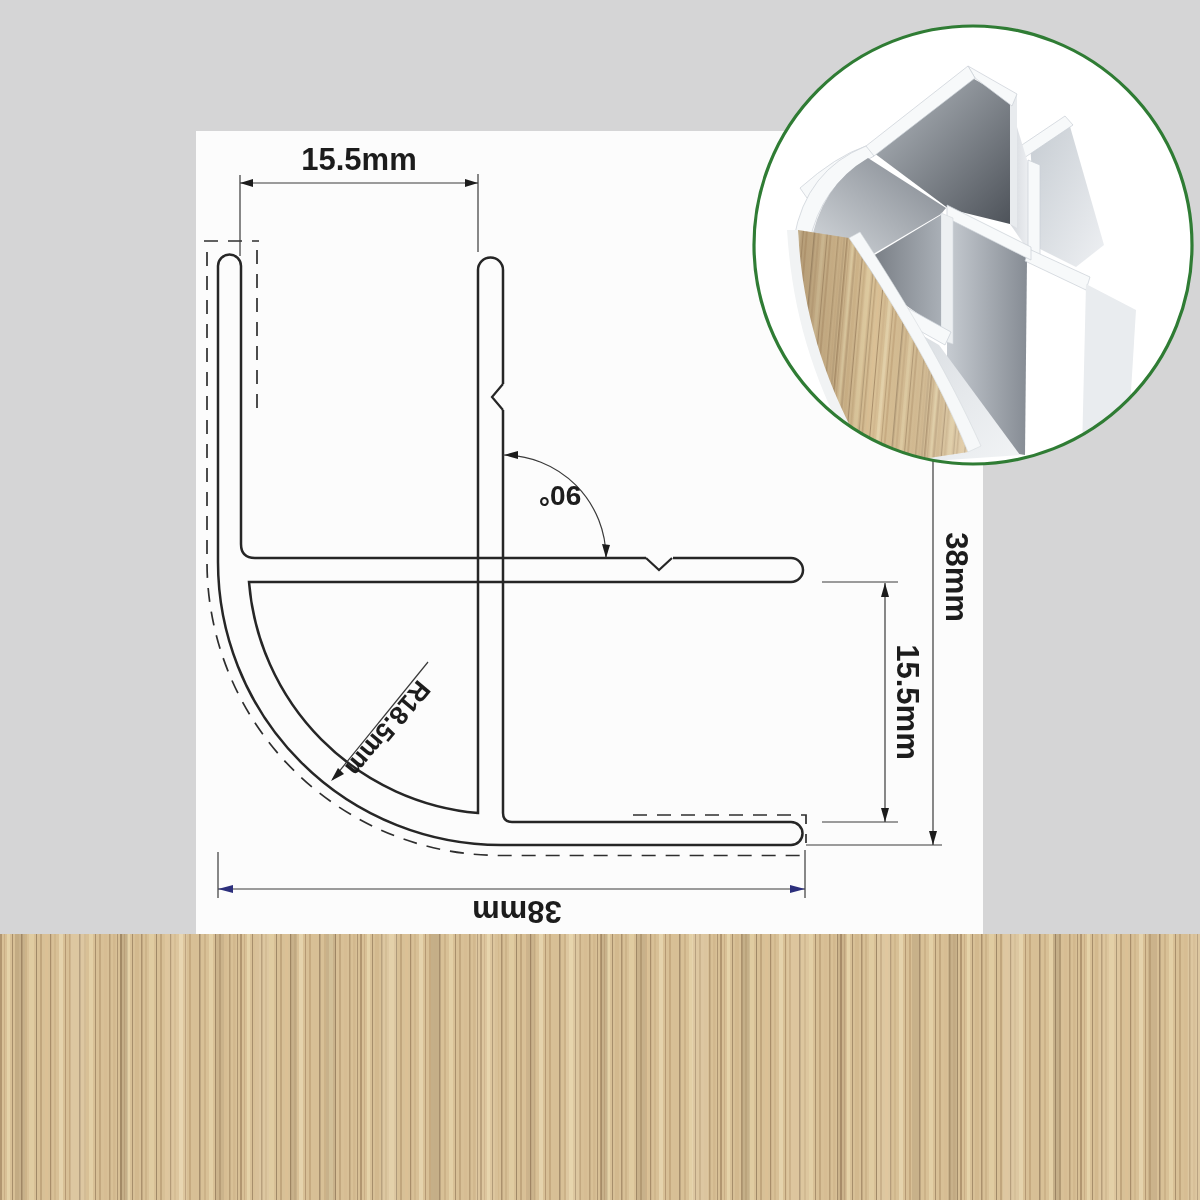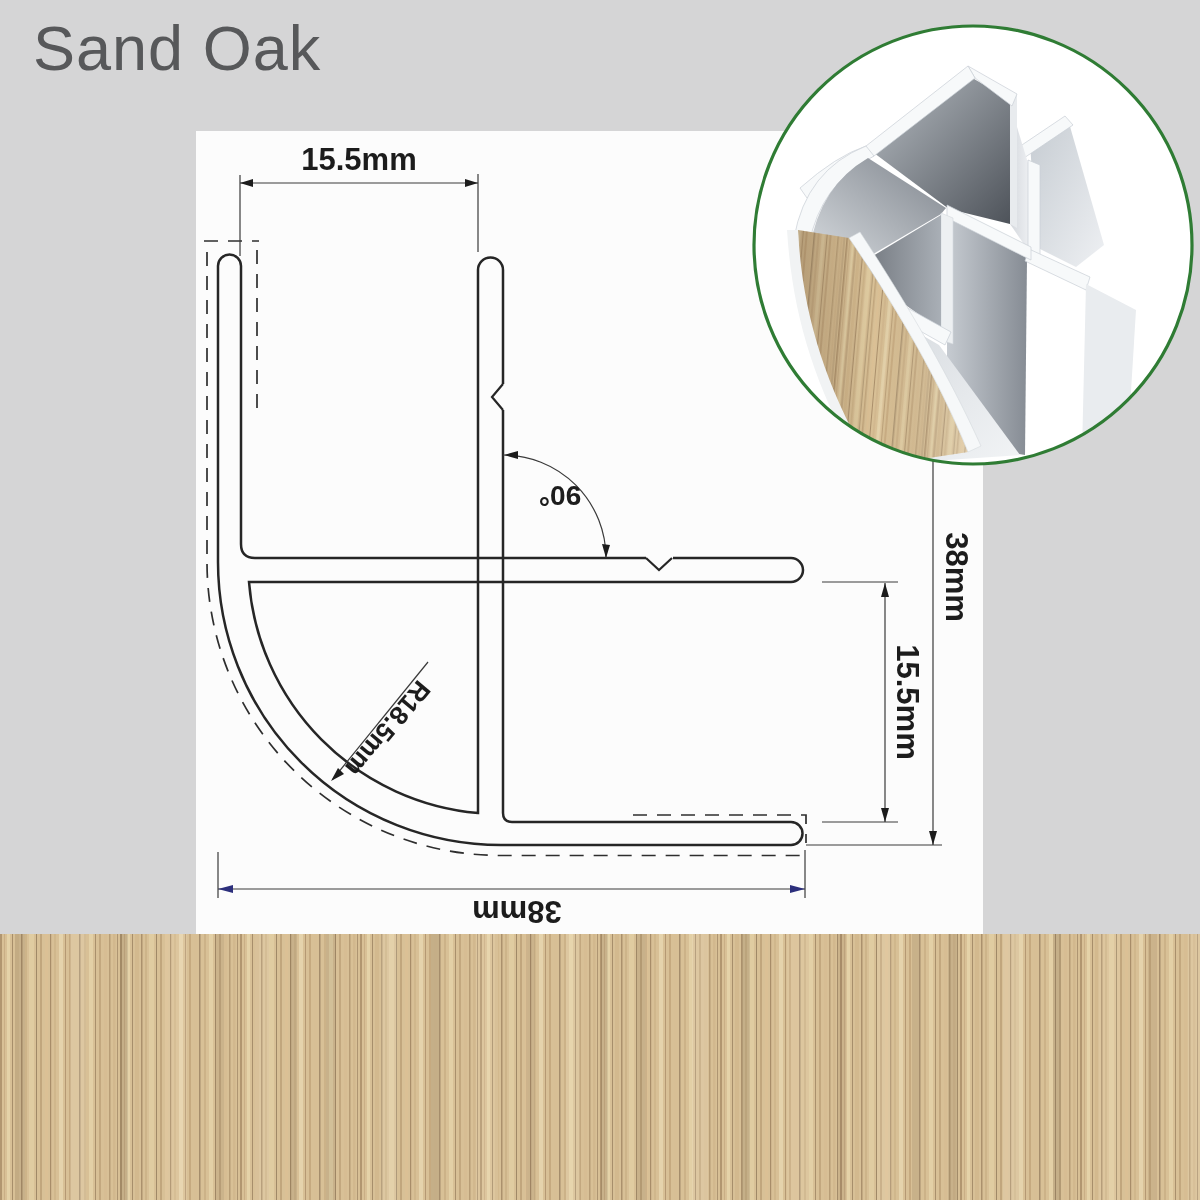--- a/index.html
+++ b/index.html
@@ -220,15 +220,14 @@
         <path fill="url(#wg2)" d="M 798,230 L 849,238 C 888,295 936,372 968,452 L 864,468 C 820,386 800,308 798,230 Z"></path>
         <path fill="url(#gWoodShade)" d="M 798,230 L 849,238 C 888,295 936,372 968,452 L 864,468 C 820,386 800,308 798,230 Z"></path>
         <path fill="#f1f3f4" d="M 787,230 C 792,310 812,380 856,458 L 866,456 C 822,378 802,308 798,230 Z"></path>
         <path fill="#f6f8f9" stroke="#d5dade" stroke-width="0.6" d="M 849,238 C 888,295 936,372 968,452 L 981,446 C 946,368 898,290 860,232 Z"></path>
       </g>
     </g>
     <circle cx="973" cy="245" r="219" fill="none" stroke="#2f7c34" stroke-width="3.2"></circle>
   </g>
 </svg>
 
-<div class="title">Sand Oak</div>
 
 </div>
 
 </body></html>

